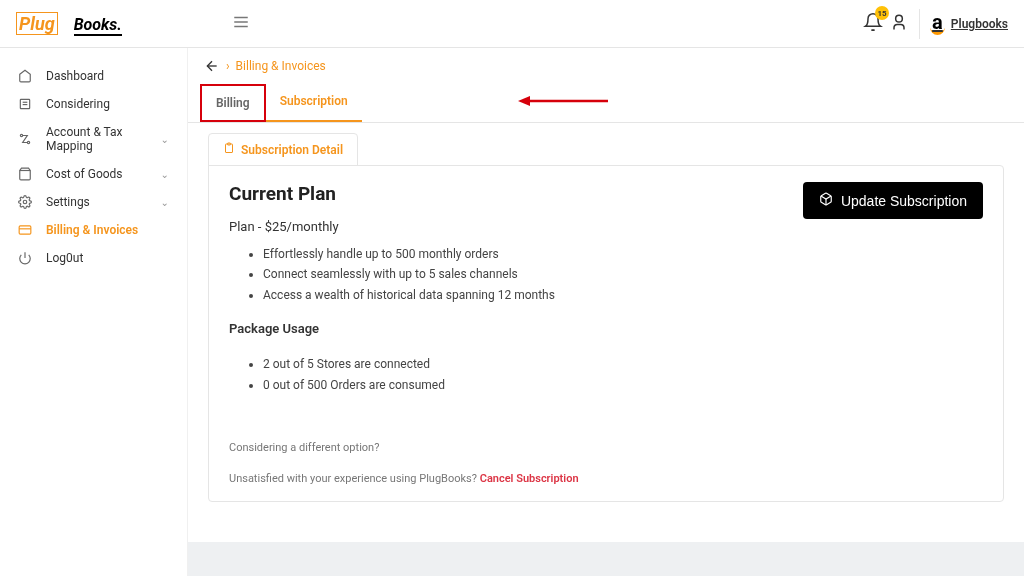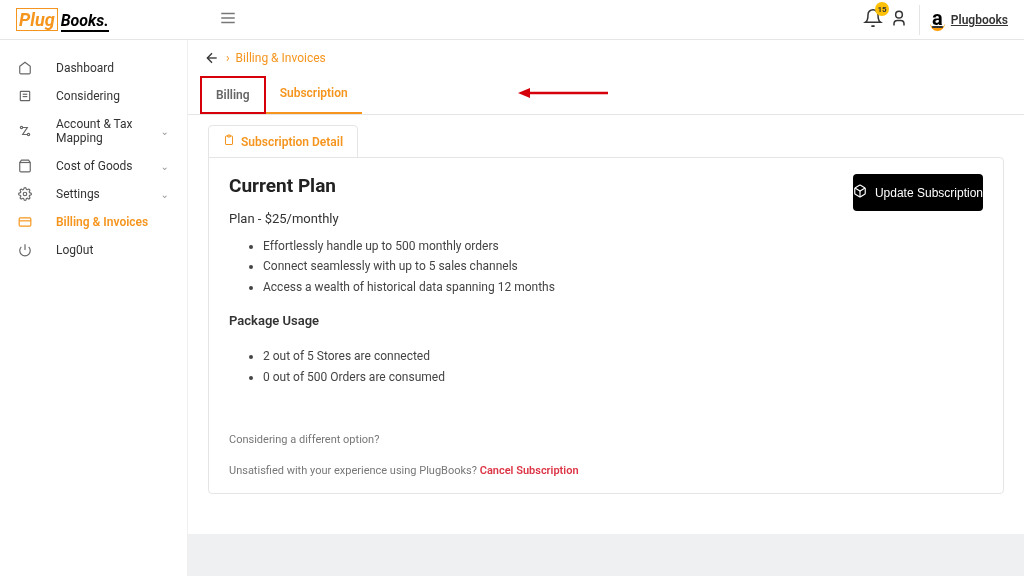--- a/index.html
+++ b/index.html
@@ -1,33 +1,33 @@
 <!DOCTYPE html>
 <html><head>
   <meta charset="utf-8">
   <style>
     * { box-sizing: border-box; margin: 0; padding: 0; }
     body { font-family: -apple-system, BlinkMacSystemFont, "Segoe UI", Roboto, sans-serif; font-size: 13px; color: #333; background: #fff; }
     
-    .top-header { display: flex; align-items: center; height: 40px; padding: 16px 16px; border-bottom: 1px solid #e5e5e5; }
+    .top-header { display: flex; align-items: center; height: 48px; padding: 16px 16px; border-bottom: 1px solid #e5e5e5; }
     .logo { display: flex; align-items: baseline; font-weight: bold; font-style: italic; }
     .logo .plug { color: #f5951d; font-size: 18px; border: 1px solid #f5951d; padding: 0 2px; }
-    .logo .books { color: #000; font-size: 16px; margin-left: 3px; border-bottom: 2px solid #000; }
+    .logo .books { color: #000; font-size: 16px; margin-left: 16px; border-bottom: 2px solid #000; }
     .hamburger { margin-left: 110px; cursor: pointer; color: #777; }
     .top-header .spacer { flex: 1; }
     .header-right { display: flex; align-items: center; gap: 6px; text-decoration: underline; }
     .bell-wrap { position: relative; cursor: pointer; }
     .badge { position: absolute; top: -6px; right: -6px; background: #ffc107; color: #333; border-radius: 50%; width: 14px; height: 14px; font-size: 8px; display: flex; align-items: center; justify-content: center; font-weight: bold; }
     .divider-v { width: 1px; height: 30px; background: #e5e5e5; margin: 0 4px; }
     .brand-name { font-size: 12px; font-weight: 600; }
     .amazon-icon { font-size: 20px; font-weight: bold; color: #000; border-bottom: 3px solid #ff9900; border-radius: 0 0 8px 8px; line-height: 1; padding: 0 2px; }
     
     .layout { display: flex; height: calc(576px - 40px); }
     .sidebar { width: 188px; padding: 14px 0; border-right: 1px solid #f0f0f0; background: #fff; }
-    .sb-item { display: flex; align-items: center; gap: 24px; padding: 7px 18px; font-size: 12px; color: #333; cursor: pointer; position: relative; }
+    .sb-item { display: flex; align-items: center; gap: 14px; padding: 7px 18px; font-size: 12px; color: #333; cursor: pointer; position: relative; }
     .sb-item .chev { margin-left: auto; font-size: 10px; color: #999; }
     .sb-item.active { color: #f5951d; font-weight: 600; }
     .sb-icon { width: 14px; height: 14px; display: inline-flex; align-items: center; justify-content: center; color: #666; }
     .sb-item.active .sb-icon { color: #f5951d; }
     
     .main { flex: 1; background: #eef0f2; padding: 0; overflow: auto; }
     .main-inner { background: #fff; margin: 0; }
     .breadcrumb { display: flex; align-items: center; gap: 6px; padding: 10px 16px; font-size: 12px; color: #f5951d; }
     .breadcrumb .back { color: #333; cursor: pointer; display: inline-flex; }
     
@@ -42,21 +42,21 @@
     .sub-detail-pill { display: inline-flex; align-items: center; gap: 6px; border: 1px solid #e5e5e5; border-radius: 4px 4px 0 0; padding: 8px 14px; color: #f5951d; font-size: 12px; font-weight: 600; }
     .detail-body { border: 1px solid #e5e5e5; border-radius: 0 4px 4px 4px; padding: 16px 20px; position: relative; margin-top: -1px; }
     .detail-body h3 { font-size: 19px; font-weight: 700; color: #222; margin-bottom: 14px; }
     .plan-line { font-size: 13px; font-weight: 400; margin-bottom: 10px; }
     .detail-body ul { padding-left: 34px; margin-bottom: 16px; }
     .detail-body ul li { font-size: 12px; color: #444; line-height: 1.7; }
     .pkg-usage { font-size: 13px; font-weight: 600; margin-bottom: 18px; }
     .considering { font-size: 11px; color: #777; margin-bottom: 18px; }
     .unsat-line { font-size: 11px; color: #777; }
     .cancel-link { color: #dc3545; font-weight: 600; cursor: pointer; }
-    .update-sub-btn { position: absolute; right: 20px; top: 16px; background: #000; color: #fff; border: none; border-radius: 4px; padding: 10px 0; font-size: 12px; font-weight: 500; display: flex; align-items: center; gap: 8px; cursor: pointer; }
+    .update-sub-btn { position: absolute; right: 20px; top: 16px; background: #000; color: #fff; border: none; border-radius: 4px; padding: 10px 16px; font-size: 14px; font-weight: 500; display: flex; align-items: center; gap: 8px; cursor: pointer; }
   </style>
 </head>
 <body>
 
 <div class="top-header">
   <div class="logo">
     <span class="plug">Plug</span>
     <span class="books">Books.</span>
   </div>
   <div class="hamburger">

